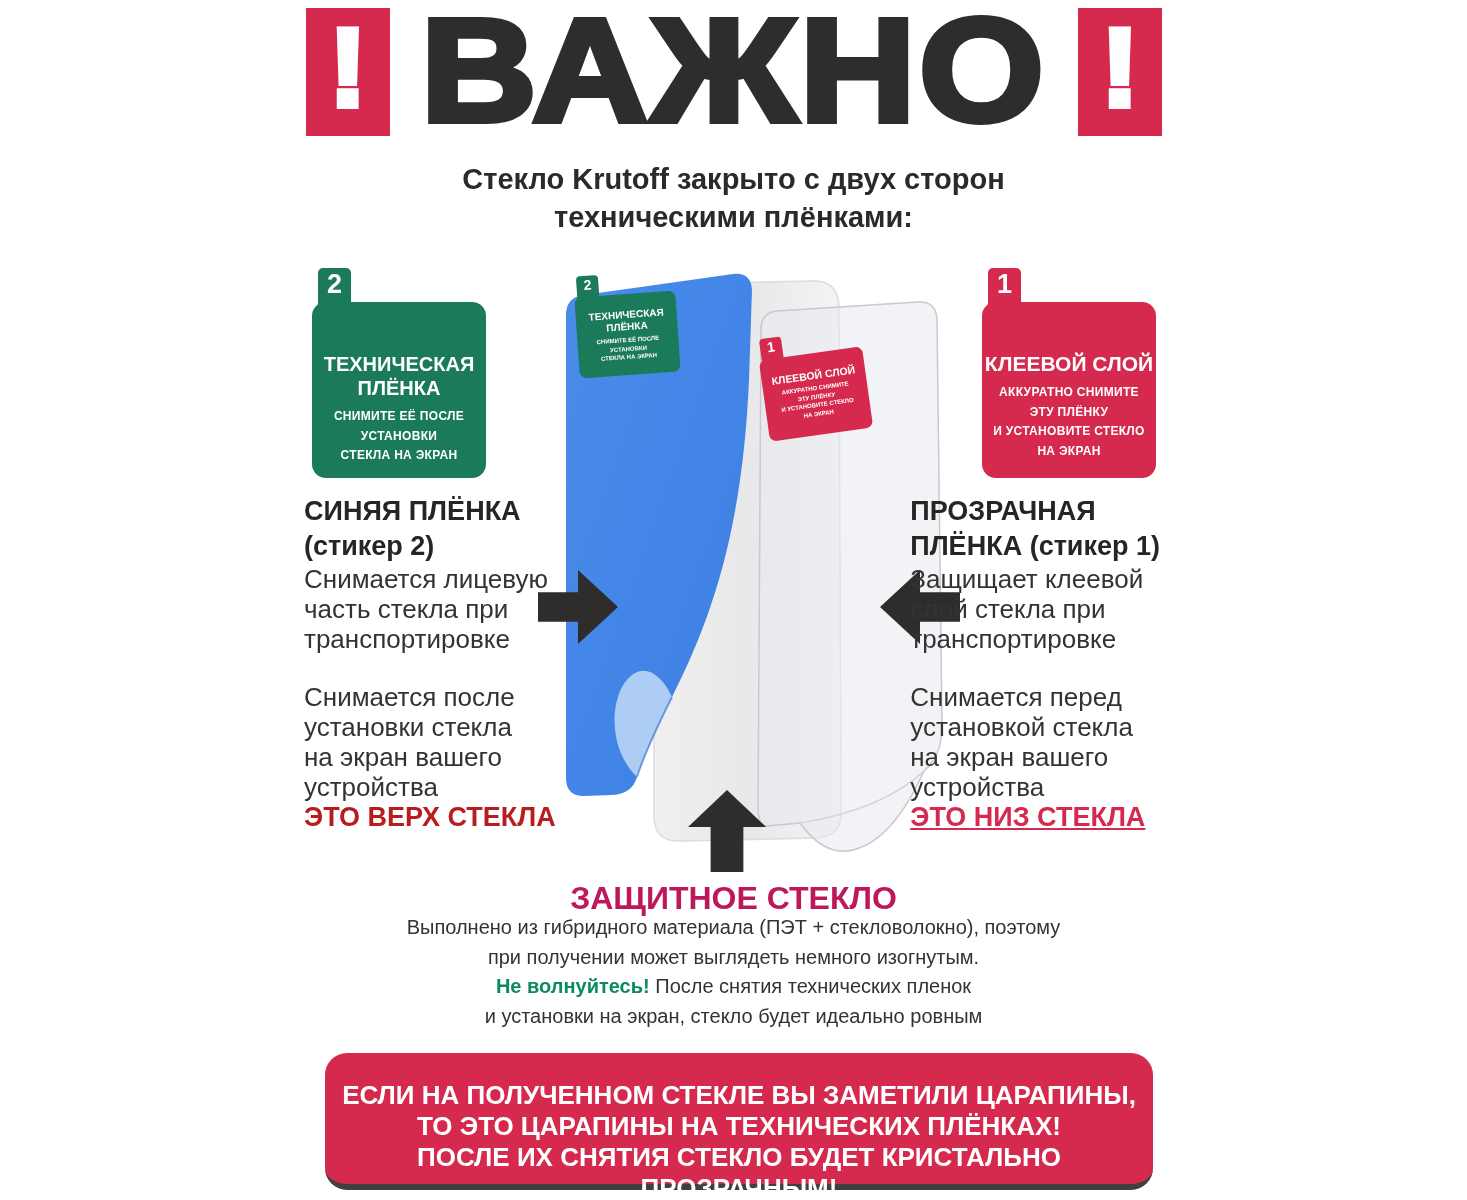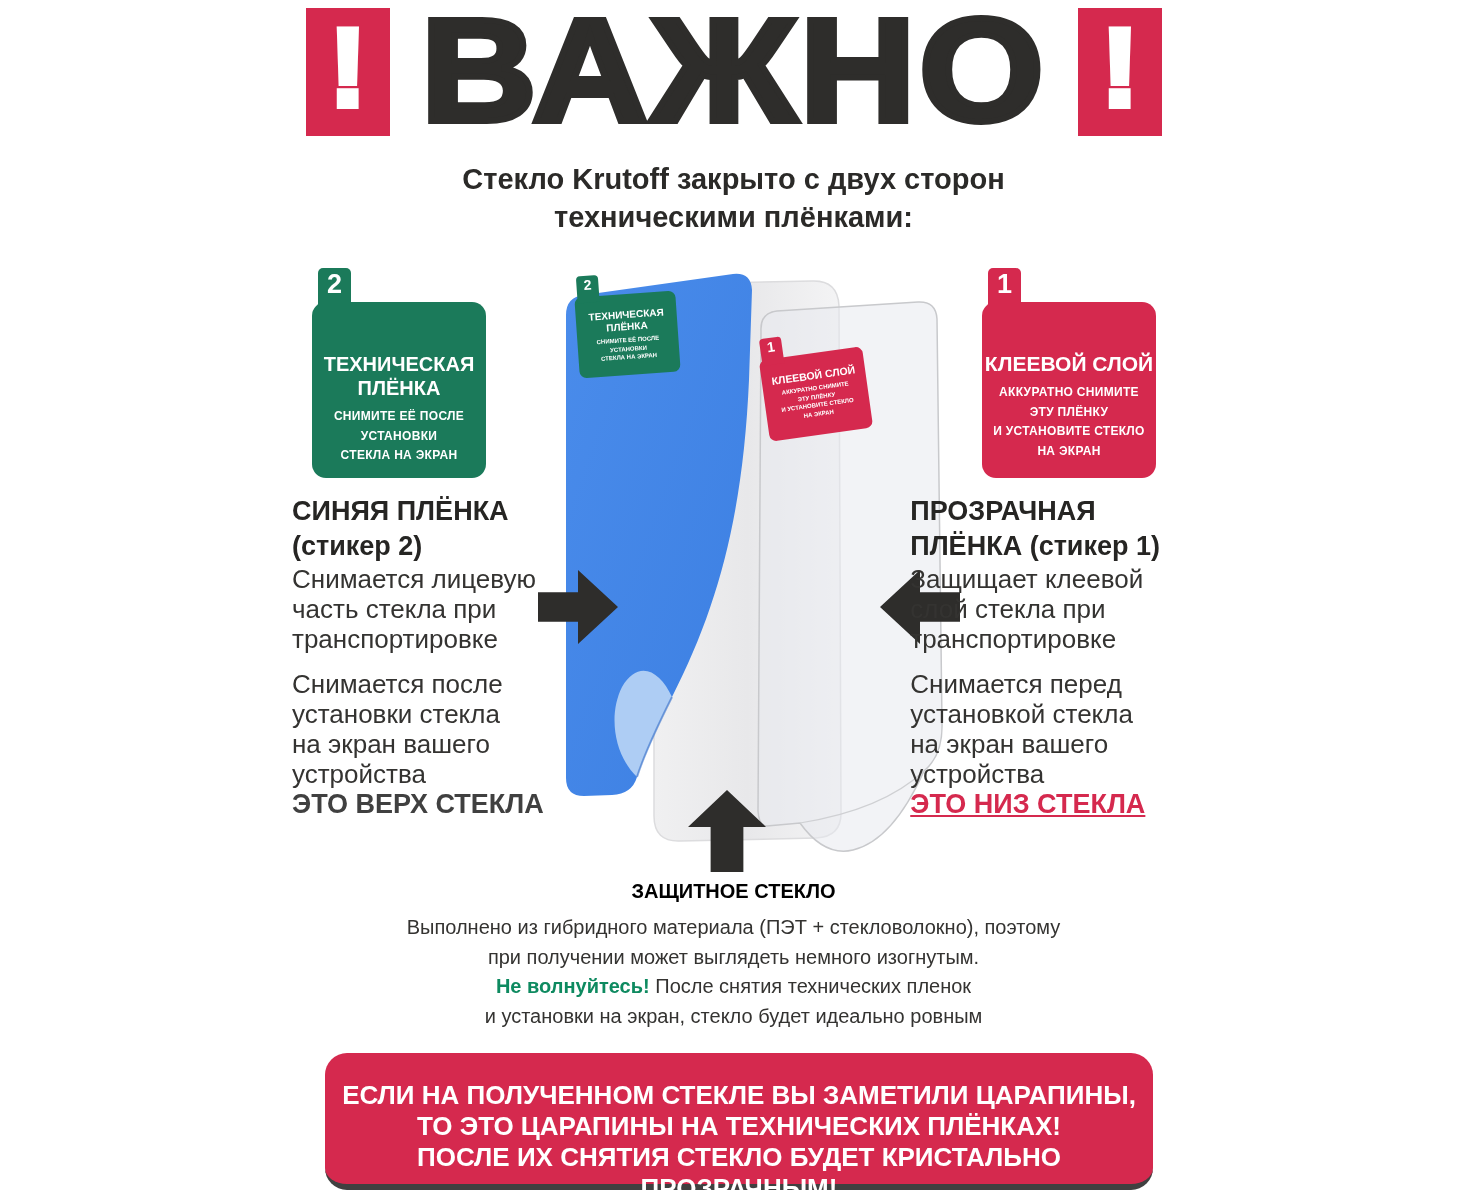--- a/index.html
+++ b/index.html
@@ -59,30 +59,30 @@
     clip-path:polygon(0 30%,50% 30%,50% 0,100% 50%,50% 100%,50% 70%,0 70%); }
   .arrow-left  { left:880px; top:570px; width:80px; height:74px;
     clip-path:polygon(100% 30%,50% 30%,50% 0,0 50%,50% 100%,50% 70%,100% 70%); }
   .arrow-up    { left:688px; top:790px; width:78px; height:82px;
     clip-path:polygon(50% 0,100% 45%,71% 45%,71% 100%,29% 100%,29% 45%,0 45%); }
 
   
   .col { position:absolute; top:494px; font-size:26px; line-height:30px; color:#343331;
          white-space:nowrap; }
   .col .head { font-size:27px; line-height:35px; font-weight:bold; color:#262523; }
-  .col .para2 { margin-top:15px; }
+  .col .para2 { margin-top:28px; }
   .col .foot { font-weight:bold; font-size:27px; line-height:30px; }
-  .col-left { left:292px; text-align:left; }
+  .col-left { left:304px; text-align:left; }
   .col-right { right:307px; }
-  .foot-green { color:#404040; }
+  .foot-green { color:#b91c1c; }
   .foot-red { color:#d5294e;text-decoration:underline; }
 
   
   .glass-head { position:absolute; top:880px; left:0; width:100%; text-align:center;
-                font-size:20px; font-weight:bold; color:#000000; }
+                font-size:32px; font-weight:bold; color:#be185d; }
   .glass-lines { position:absolute; top:913px; left:0; width:100%; text-align:center;
                  font-size:20px; line-height:29.5px; color:#343331; }
   .hl-green { color:#0e8a60; font-weight:bold; }
 
   
   .banner { position:absolute; left:325px; top:1053px; width:828px; height:137px;
             background:#d5294e; border-radius:22px; border-bottom:6px solid #404040;
             text-align:center; color:#ffffff; font-weight:bold; font-size:26px;
             line-height:31px; padding-top:27px; }
 </style>

